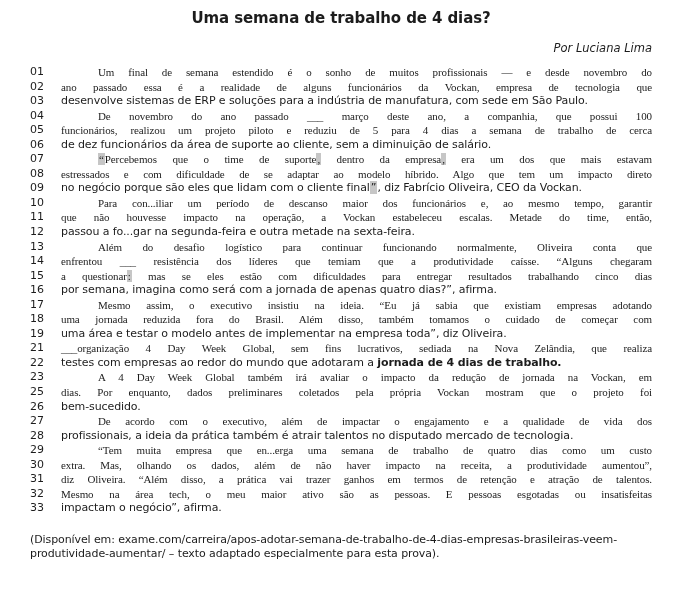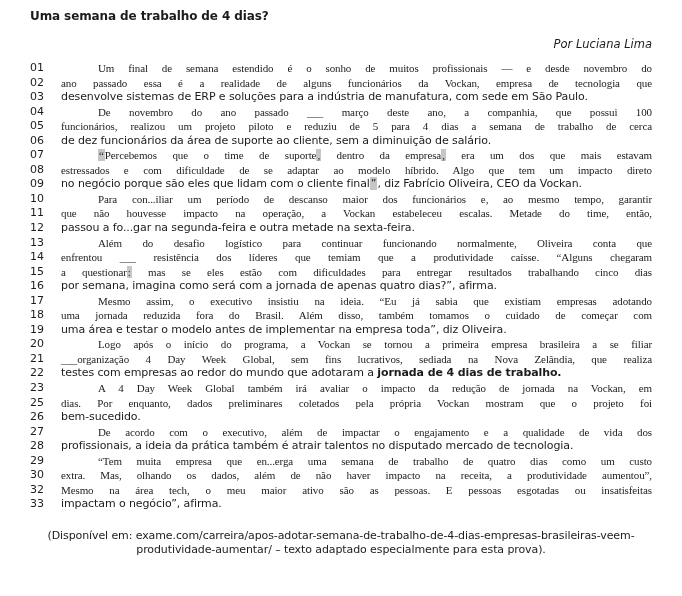--- a/index.html
+++ b/index.html
@@ -5,22 +5,23 @@
   * { margin: 0; padding: 0; box-sizing: border-box; }
   html, body { background: #ffffff; }
   body {
     width: 682px; height: 596px;
     font-family: "DejaVu Sans", "Liberation Sans", sans-serif;
     color: #1c1c1c;
     overflow: hidden;
   }
   .page { padding: 9px 30px 0 30px; width: 682px; }
   .title {
+    text-align: center;
     font-weight: bold;
-    font-size: 12px;
+    font-size: 15px;
     letter-spacing: -0.1px;
   }
   .byline {
     text-align: right;
     font-style: italic;
     font-size: 11.5px;
     margin-top: 14px;
   }
   .lines { margin-top: 10px; }
   .line {
@@ -30,21 +31,20 @@
     letter-spacing: -0.1px;
   }
   .num { width: 21px; flex: none; }
   .content { flex: 1; margin-left: 10px; }
   .content.justify { text-align: justify; text-align-last: justify; font-family: Liberation Serif, serif; }
   .content.indent { padding-left: 37px; }
   .hl { background: #c6c6c6; padding: 0 1px; }
   .b { font-weight: bold; text-align: center; }
   .source {
     margin-top: 17px;
-    text-align: center;
     font-size: 11px;
     line-height: 14.5px;
     letter-spacing: -0.1px;
   }
 </style>
 </head>
 <body>
 
 <div class="page">
   <h1 class="title">Uma semana de trabalho de 4 dias?</h1>
@@ -120,24 +120,20 @@
       </div>
       <div class="line">
         <span class="num">18</span>
         <span class="content justify">uma jornada reduzida fora do Brasil. Além disso, também tomamos o cuidado de começar com</span>
       </div>
       <div class="line">
         <span class="num">19</span>
         <span class="content">uma área e testar o modelo antes de implementar na empresa toda”, diz Oliveira.</span>
       </div>
       <div class="line">
-        <span class="num">20</span>
-        <span class="content justify indent">Logo após o início do programa, a Vockan se tornou a primeira empresa brasileira a se filiar</span>
-      </div>
-      <div class="line">
         <span class="num">21</span>
         <span class="content justify">___organização 4 Day Week Global, sem fins lucrativos, sediada na Nova Zelândia, que realiza</span>
       </div>
       <div class="line">
         <span class="num">22</span>
         <span class="content">testes com empresas ao redor do mundo que adotaram a <span class="b">jornada de 4 dias de trabalho.</span></span>
       </div>
       <div class="line">
         <span class="num">23</span>
         <span class="content justify indent">A 4 Day Week Global também irá avaliar o impacto da redução de jornada na Vockan, em</span>
@@ -160,20 +156,24 @@
       </div>
       <div class="line">
         <span class="num">29</span>
         <span class="content justify indent">“Tem muita empresa que en...erga uma semana de trabalho de quatro dias como um custo</span>
       </div>
       <div class="line">
         <span class="num">30</span>
         <span class="content justify">extra. Mas, olhando os dados, além de não haver impacto na receita, a produtividade aumentou”,</span>
       </div>
       <div class="line">
+        <span class="num">31</span>
+        <span class="content justify">diz Oliveira. “Além disso, a prática vai trazer ganhos em termos de retenção e atração de talentos.</span>
+      </div>
+      <div class="line">
         <span class="num">32</span>
         <span class="content justify">Mesmo na área tech, o meu maior ativo são as pessoas. E pessoas esgotadas ou insatisfeitas</span>
       </div>
       <div class="line">
         <span class="num">33</span>
         <span class="content">impactam o negócio”, afirma.</span>
       </div>
     </div>
   <div class="source">
     <div>(Disponível em: exame.com/carreira/apos-adotar-semana-de-trabalho-de-4-dias-empresas-brasileiras-veem-</div>

